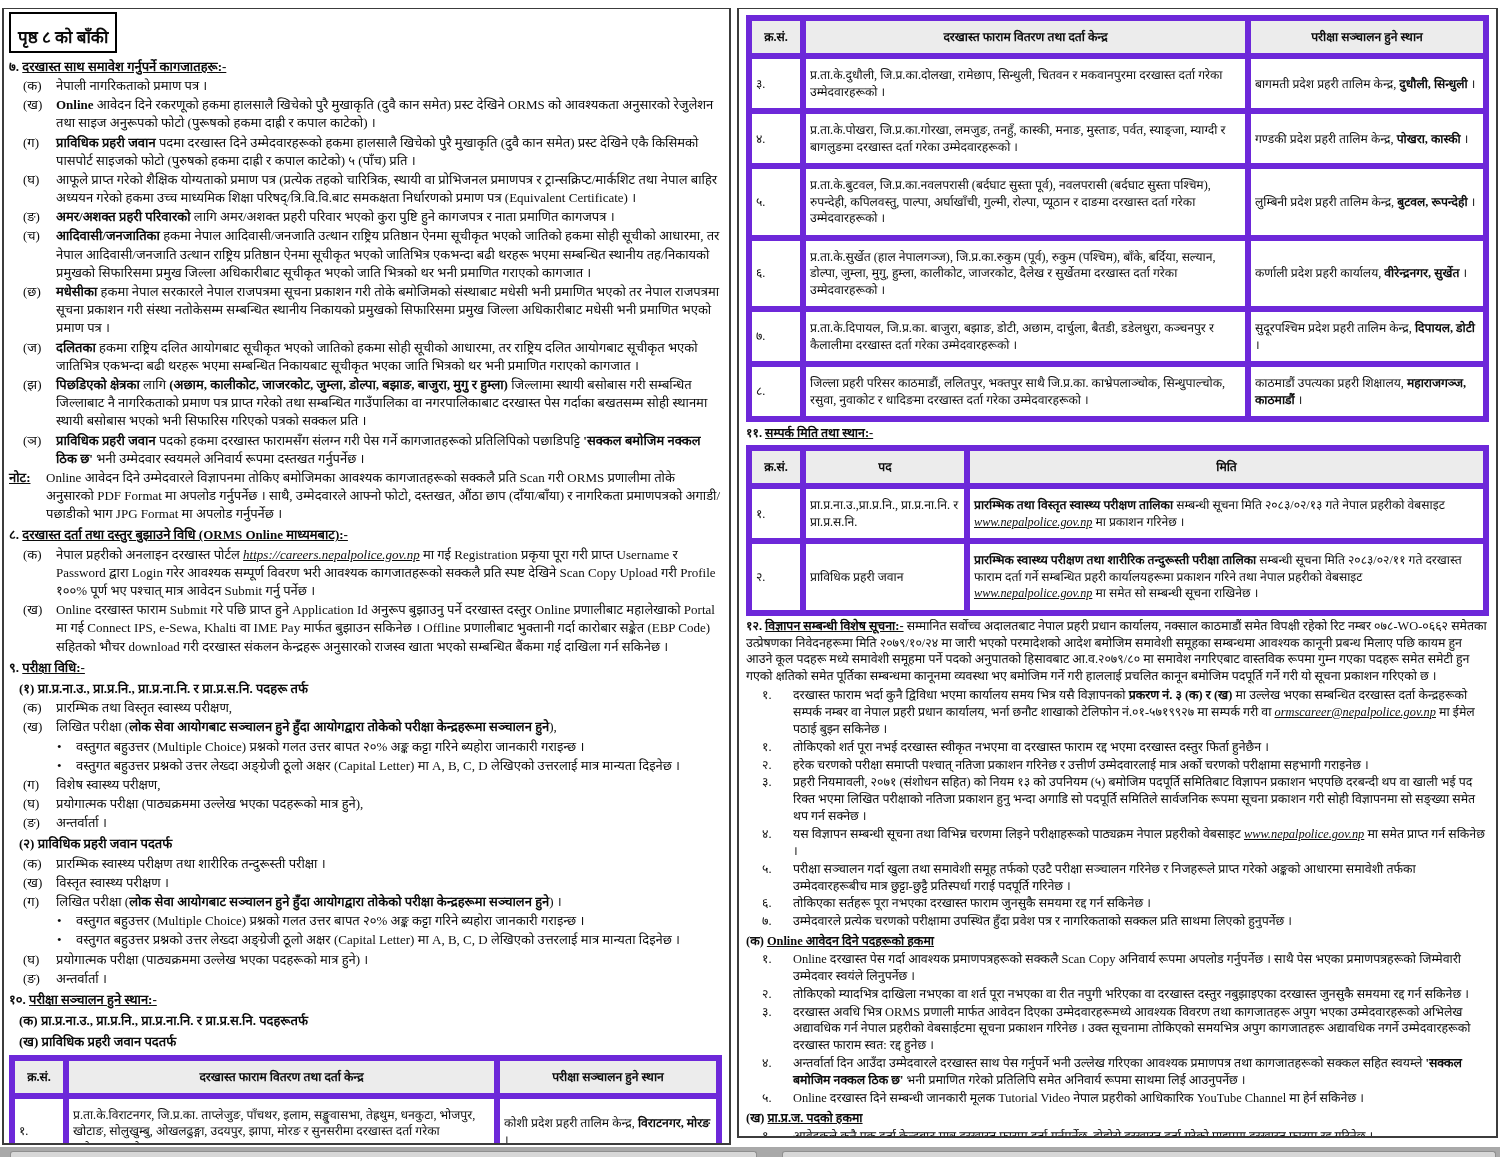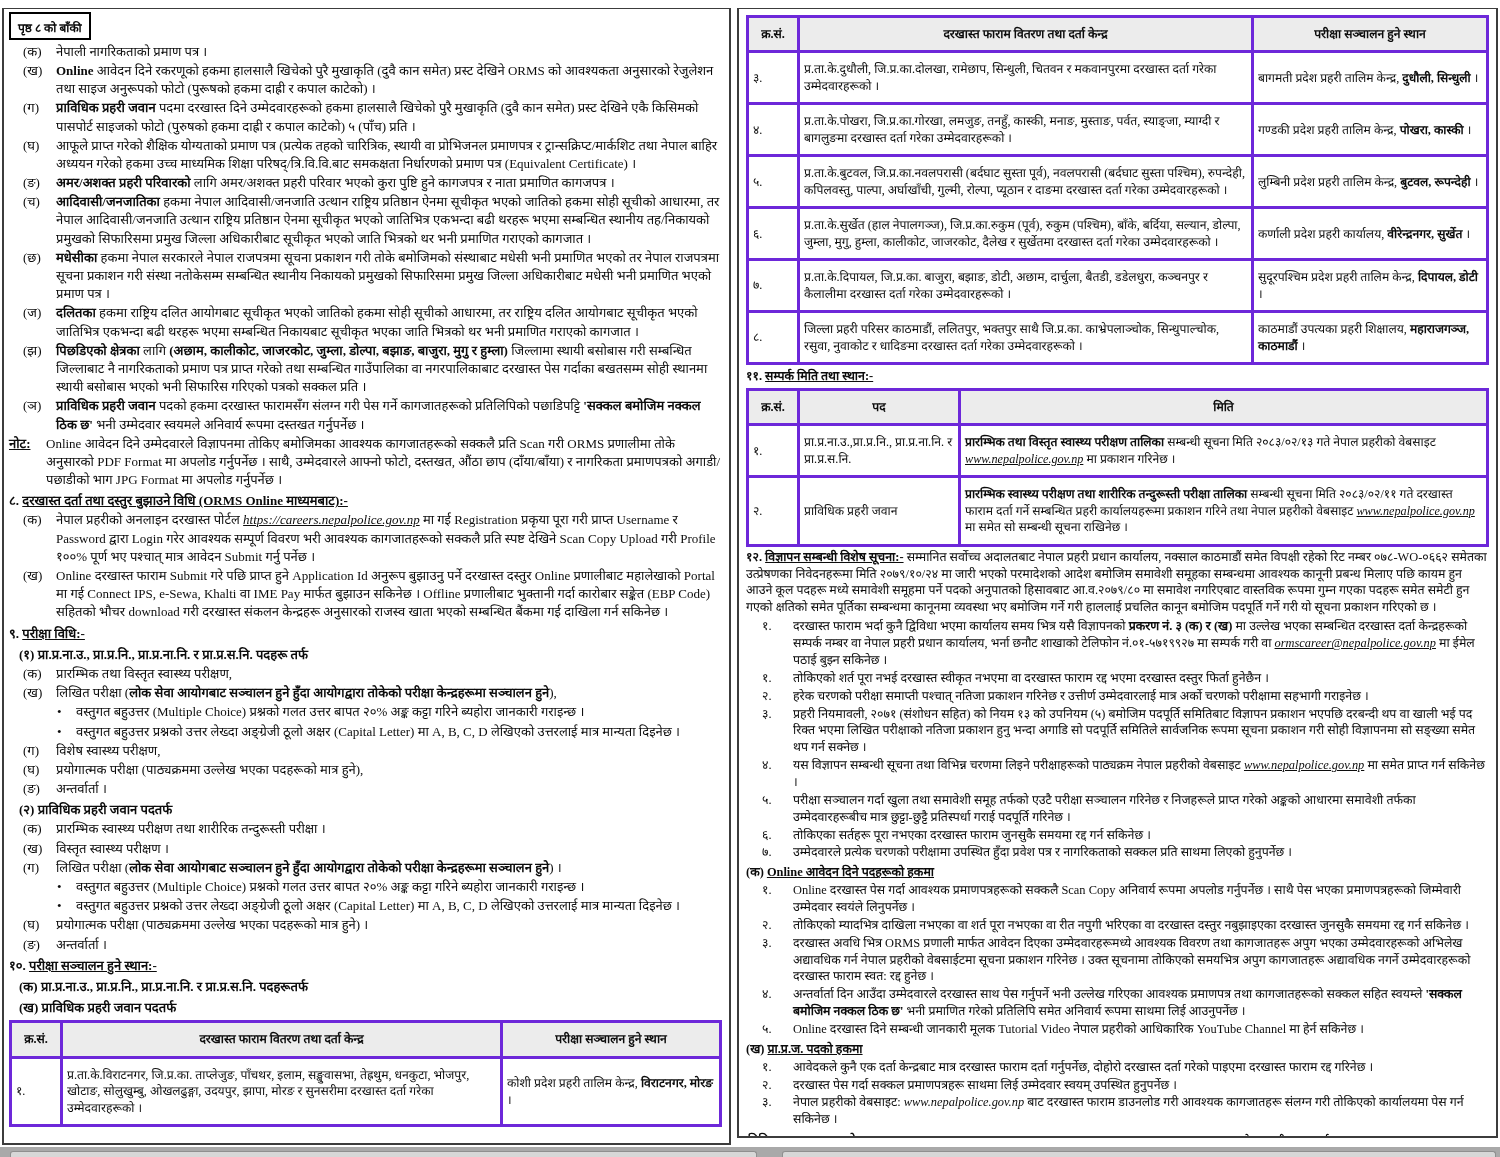--- a/index.html
+++ b/index.html
@@ -1,37 +1,37 @@
 <!DOCTYPE html>
 <html><head>
 <meta charset="utf-8">
 <style>
   html,body{margin:0;padding:0;background:#fff;}
   .page{position:relative;width:1500px;height:1157px;background:#fff;overflow:hidden;
         font-family:"Liberation Serif","DejaVu Serif",serif;color:#0c0c0c;}
   .col{position:absolute;top:8px;background:#fff;border:2px solid #3c3c3c;border-top-width:1px;overflow:hidden;box-sizing:border-box;}
   .col-left{left:2px;width:729px;height:1137px;padding:2px 7px 0 5px;font-size:13px;line-height:1.40;}
   .col-right{left:737px;width:761px;height:1130px;padding:3px 7px 0 7px;font-size:12.4px;line-height:1.36;}
-  .badge{display:inline-block;border:2px solid #000;padding:6px 7px 1px 7px;font-weight:bold;font-size:12px;margin:1px 0 2px 0;}
+  .badge{display:inline-block;border:2px solid #000;padding:12px 7px 1px 7px;font-weight:bold;font-size:17px;margin:1px 0 2px 0;}
   .h{margin:3px 0 1px 0;}
   .b{font-weight:bold;}
   .u{text-decoration:underline;}
   .i{font-style:italic;}
   .li{display:flex;gap:5px;margin:1px 0;padding-left:14px;}
   .li .lab{flex:0 0 28px;}
   .li .txt{flex:1;}
   .li.note{padding-left:0;}
   .li.note .lab{flex:0 0 32px;}
   .li.bullet{padding-left:48px;}
   .li.bullet .lab{flex:0 0 14px;}
   .li.num{padding-left:16px;}
   .li.num .lab{flex:0 0 26px;}
   .sub{padding-left:10px;}
   table.tbl{width:100%;border-collapse:collapse;font-size:12.2px;line-height:1.35;margin:3px 0 2px 0;}
-  table.tbl th,table.tbl td{border:3px solid #6d28d9;padding:8px 4px;vertical-align:middle;text-align:left;}
+  table.tbl th,table.tbl td{border:6px solid #6d28d9;padding:8px 4px;vertical-align:middle;text-align:left;}
   table.tbl th{background:#ececec;text-align:center;font-weight:bold;}
   td.sn{text-align:center;width:40px;}
   .tbl-left td.venue{width:208px;}
   .tbl-right td.venue{width:224px;}
   .tbl11 td.pad{width:150px;}
   .footer-row{display:flex;justify-content:space-between;margin-top:4px;padding:0 4px 0 2px;}
   .sig{(text-align:center)}
   .sig{text-align:center;font-weight:bold;font-size:10px;line-height:1.5;}
   .date-line{font-weight:bold;}
   .bottom-strip{position:absolute;left:0;top:1147px;width:1500px;height:10px;background:#a9a9a9;}
@@ -41,20 +41,21 @@
   p{margin:2px 0;}
 </style>
 </head>
 <body>
 
 <div class="page">
 
   <div class="col col-left">
     <div class="badge">पृष्ठ ८ को बाँकी</div>
 
+    <p class="h"><span class="b">७. </span><span class="b u">दरखास्त साथ समावेश गर्नुपर्ने कागजातहरू:-</span></p>
     <div>
 
         <div class="li">
           <span class="lab">(क)</span>
           <span class="txt"><span>नेपाली नागरिकताको प्रमाण पत्र ।</span></span>
         </div>
 
         <div class="li">
           <span class="lab">(ख)</span>
           <span class="txt"><span class="b">Online</span><span> आवेदन दिने रकरणूको हकमा हालसालै खिचेको पुरै मुखाकृति (दुवै कान समेत) प्रस्ट देखिने ORMS को आवश्यकता अनुसारको रेजुलेशन तथा साइज अनुरूपको फोटो (पुरूषको हकमा दाह्री र कपाल काटेको) ।</span></span>

